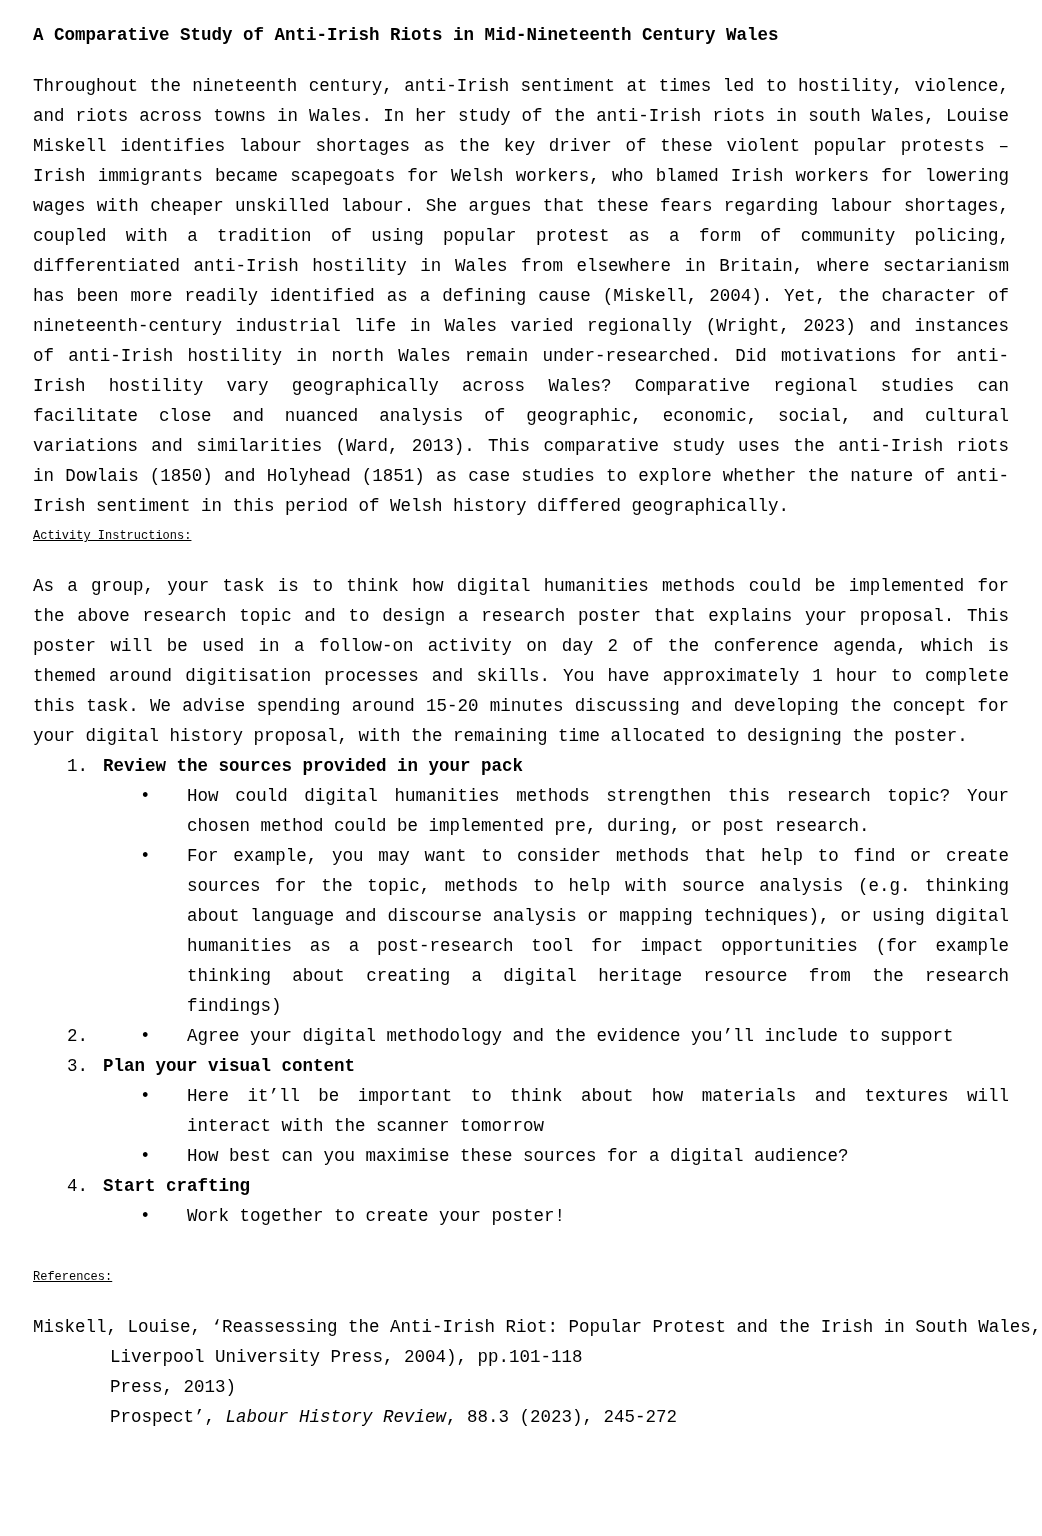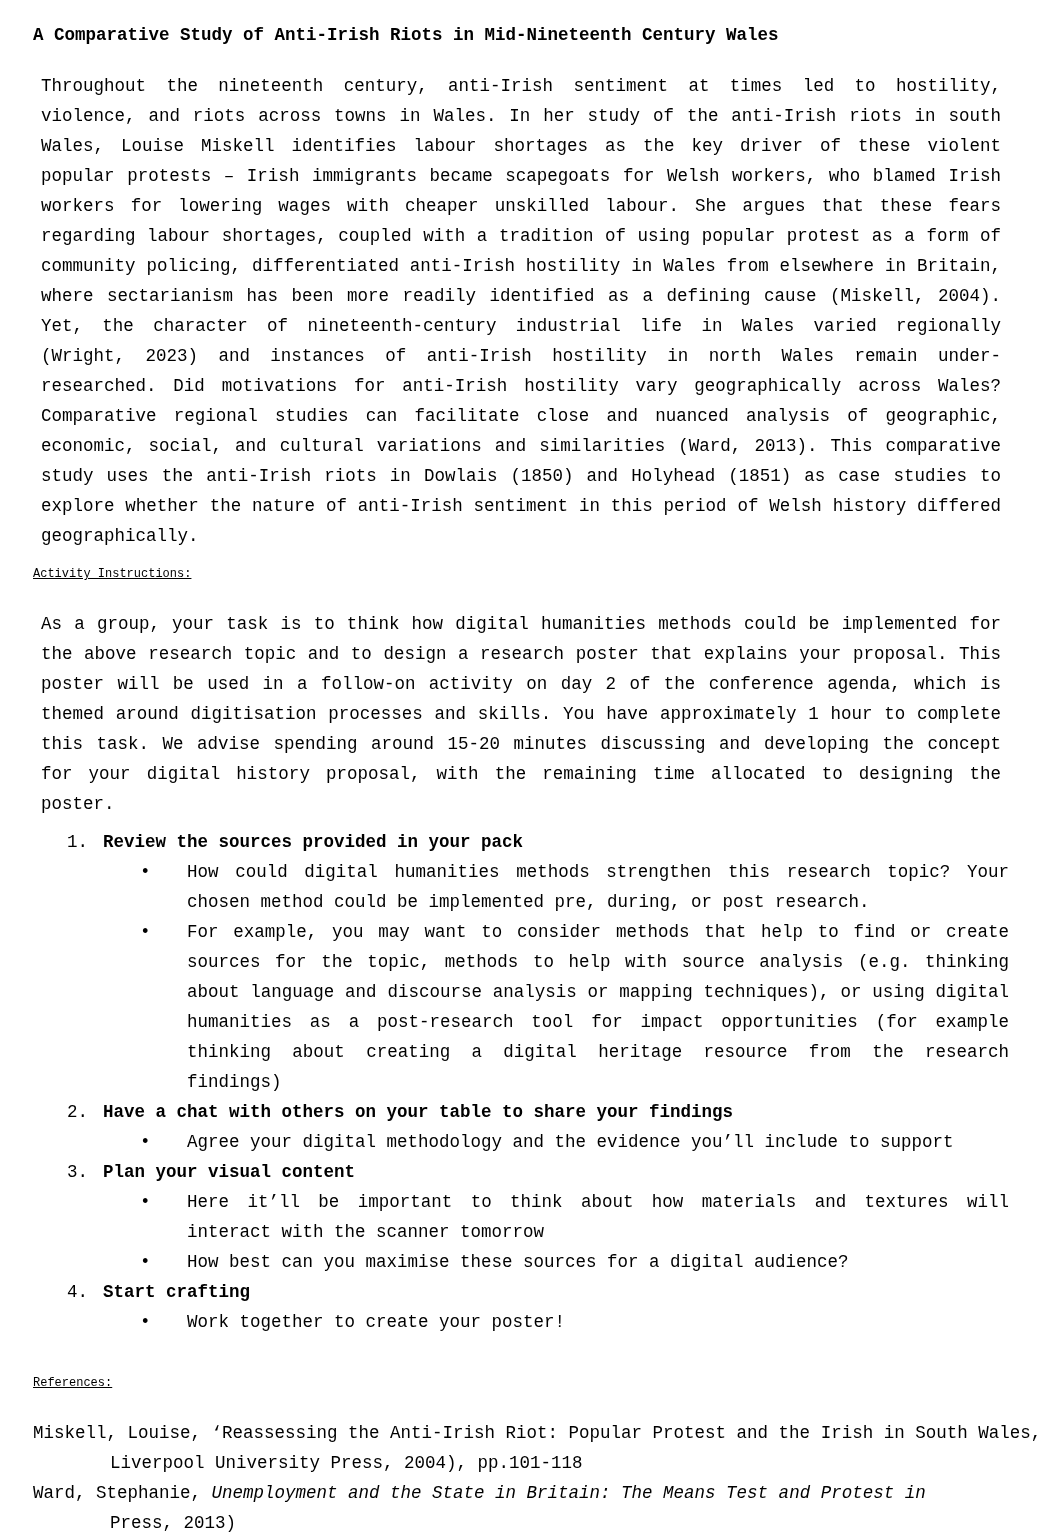--- a/index.html
+++ b/index.html
@@ -16,21 +16,21 @@
     line-height: 30px;
     overflow: hidden;
   }
   .doc-title {
     font-size: 17.5px;
     font-weight: bold;
     margin: 0 0 21px 0;
     line-height: 30px;
   }
   p.body-par {
-    margin: 8px;
+    margin: 0;
     text-align: justify;
     text-align-last: left;
   }
   .intro-par { margin: 0 0 27px 0; }
   .activity-par { margin: 0 0 4px 0; }
   h2.section-heading {
     font-size: 12px;
     font-weight: normal;
     text-decoration: underline;
     margin: 0 0 20px 0;
@@ -60,33 +60,32 @@
   <h1 class="doc-title">A Comparative Study of Anti-Irish Riots in Mid-Nineteenth Century Wales</h1>
 
   <p class="body-par intro-par">Throughout the nineteenth century, anti-Irish sentiment at times led to hostility, violence, and riots across towns in Wales. In her study of the anti-Irish riots in south Wales, Louise Miskell identifies labour shortages as the key driver of these violent popular protests – Irish immigrants became scapegoats for Welsh workers, who blamed Irish workers for lowering wages with cheaper unskilled labour. She argues that these fears regarding labour shortages, coupled with a tradition of using popular protest as a form of community policing, differentiated anti-Irish hostility in Wales from elsewhere in Britain, where sectarianism has been more readily identified as a defining cause (Miskell, 2004). Yet, the character of nineteenth-century industrial life in Wales varied regionally (Wright, 2023) and instances of anti-Irish hostility in north Wales remain under-researched. Did motivations for anti-Irish hostility vary geographically across Wales? Comparative regional studies can facilitate close and nuanced analysis of geographic, economic, social, and cultural variations and similarities (Ward, 2013). This comparative study uses the anti-Irish riots in Dowlais (1850) and Holyhead (1851) as case studies to explore whether the nature of anti-Irish sentiment in this period of Welsh history differed geographically.</p>
 
   <h2 class="section-heading">Activity Instructions:</h2>
 
   <p class="body-par activity-par">As a group, your task is to think how digital humanities methods could be implemented for the above research topic and to design a research poster that explains your proposal. This poster will be used in a follow-on activity on day 2 of the conference agenda, which is themed around digitisation processes and skills. You have approximately 1 hour to complete this task. We advise spending around 15-20 minutes discussing and developing the concept for your digital history proposal, with the remaining time allocated to designing the poster.</p>
 
   <div id="steps">
       <div class="step"><span class="step-num">1.</span><span class="step-head">Review the sources provided in your pack</span><div class="bullet"><span class="b-marker">•</span><span class="b-text">How could digital humanities methods strengthen this research topic? Your chosen method could be implemented pre, during, or post research.</span></div><div class="bullet"><span class="b-marker">•</span><span class="b-text">For example, you may want to consider methods that help to find or create sources for the topic, methods to help with source analysis (e.g. thinking about language and discourse analysis or mapping techniques), or using digital humanities as a post-research tool for impact opportunities (for example thinking about creating a digital heritage resource from the research findings)</span></div></div>
-      <div class="step"><span class="step-num">2.</span><span class="step-head">Have a chat with others on your table to share your findings</span><div class="bullet"><span class="b-marker">•</span><span class="b-text">Agree your digital methodology and the evidence you’ll include to support</span></div></div>
+      <div class="step"><span class="step-num">2.</span><div class="bullet"><span class="b-marker">•</span><span class="b-text">Agree your digital methodology and the evidence you’ll include to support</span></div></div>
       <div class="step"><span class="step-num">3.</span><span class="step-head">Plan your visual content</span><div class="bullet"><span class="b-marker">•</span><span class="b-text">Here it’ll be important to think about how materials and textures will interact with the scanner tomorrow</span></div><div class="bullet"><span class="b-marker">•</span><span class="b-text">How best can you maximise these sources for a digital audience?</span></div></div>
       <div class="step"><span class="step-num">4.</span><span class="step-head">Start crafting</span><div class="bullet"><span class="b-marker">•</span><span class="b-text">Work together to create your poster!</span></div></div>
     </div>
 
   <h2 class="section-heading refs-heading">References:</h2>
 
   <div id="refs">
       <div class="ref">
         <div class="ref-line"><span>Miskell, Louise, ‘Reassessing the Anti-Irish Riot: Popular Protest and the Irish in South Wales,</span></div>
         <div class="ref-line indent"><span>Liverpool University Press, 2004), pp.101-118</span></div>
       </div>
       <div class="ref">
-        <div class="ref-line"><span>Ward, Stephanie, </span><em>Unemployment and the State in Britain: The Means Test and Protest in</em></div>
         <div class="ref-line indent"><span>Press, 2013)</span></div>
       </div>
       <div class="ref">
         <div class="ref-line indent"><span>Prospect’, </span><em>Labour History Review</em><span>, 88.3 (2023), 245-272</span></div>
       </div>
     </div>
 </div>
 
 </body></html>

